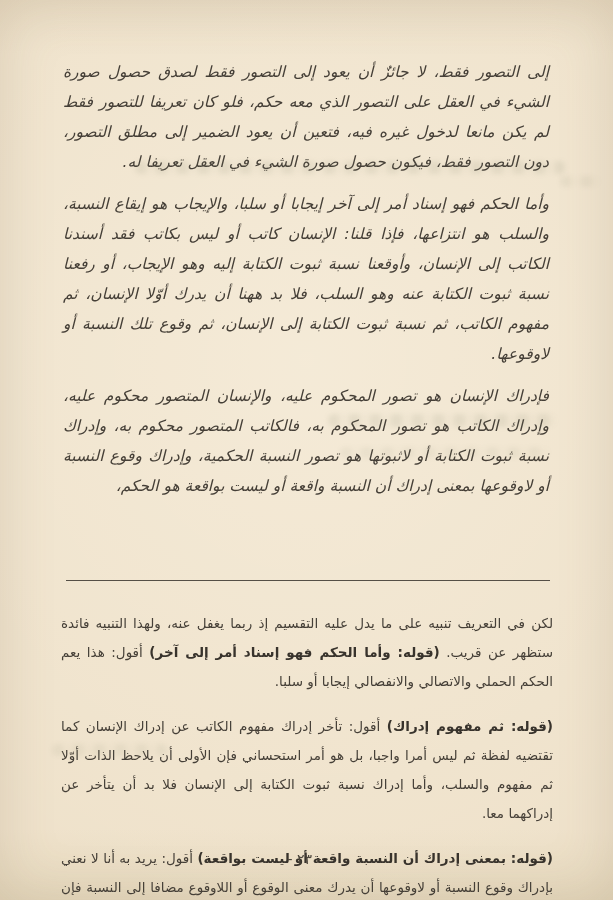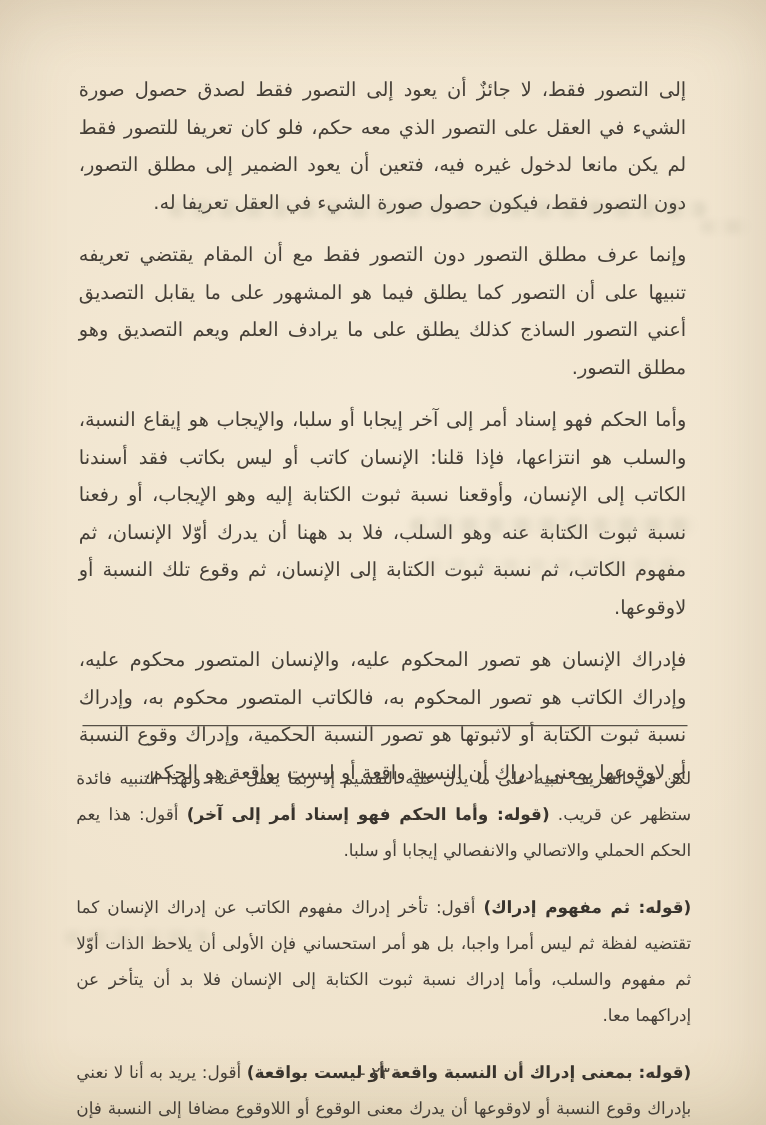--- a/index.html
+++ b/index.html
@@ -28,20 +28,21 @@
     position: absolute;
     top: 57px;
     right: 64px;
     width: 486px;
     font-size: 15.5px;
     line-height: 30px;
     text-align: justify;
   }
   .main-text p {
     margin: 0 0 12px 0;
+    font-style: italic;
   }
   .separator {
     position: absolute;
     top: 580px;
     right: 63px;
     width: 484px;
     height: 0;
     border-top: 1.4px solid #554f46;
   }
   .footnotes {
@@ -88,21 +89,20 @@
   .ghost-4 { top: 744px; left: 52px; width: 115px; height: 12px; opacity: 0.4; }
   .ghost-5 { top: 176px; left: 560px; width: 40px; height: 11px; opacity: 0.4; }
 </style>
 </head>
 <body>
 
 <div class="page">
 
   <div class="main-text">
     <p>إلى التصور فقط، لا جائزٌ أن يعود إلى التصور فقط لصدق حصول صورة الشيء في العقل على التصور الذي معه حكم، فلو كان تعريفا للتصور فقط لم يكن مانعا لدخول غيره فيه، فتعين أن يعود الضمير إلى مطلق التصور، دون التصور فقط، فيكون حصول صورة الشيء في العقل تعريفا له.</p>
-    <p>وإنما عرف مطلق التصور دون التصور فقط مع أن المقام يقتضي تعريفه تنبيها على أن التصور كما يطلق فيما هو المشهور على ما يقابل التصديق أعني التصور الساذج كذلك يطلق على ما يرادف العلم ويعم التصديق وهو مطلق التصور.</p>
     <p>وأما الحكم فهو إسناد أمر إلى آخر إيجابا أو سلبا، والإيجاب هو إيقاع النسبة، والسلب هو انتزاعها، فإذا قلنا: الإنسان كاتب أو ليس بكاتب فقد أسندنا الكاتب إلى الإنسان، وأوقعنا نسبة ثبوت الكتابة إليه وهو الإيجاب، أو رفعنا نسبة ثبوت الكتابة عنه وهو السلب، فلا بد ههنا أن يدرك أوّلا الإنسان، ثم مفهوم الكاتب، ثم نسبة ثبوت الكتابة إلى الإنسان، ثم وقوع تلك النسبة أو لاوقوعها.</p>
     <p>فإدراك الإنسان هو تصور المحكوم عليه، والإنسان المتصور محكوم عليه، وإدراك الكاتب هو تصور المحكوم به، فالكاتب المتصور محكوم به، وإدراك نسبة ثبوت الكتابة أو لاثبوتها هو تصور النسبة الحكمية، وإدراك وقوع النسبة أو لاوقوعها بمعنى إدراك أن النسبة واقعة أو ليست بواقعة هو الحكم،</p>
   </div>
 
   <div class="separator"></div>
 
   <div class="footnotes">
     <p>
       <span>لكن في التعريف تنبيه على ما يدل عليه التقسيم إذ ربما يغفل عنه، ولهذا التنبيه فائدة ستظهر عن قريب. </span><strong>(قوله: وأما الحكم فهو إسناد أمر إلى آخر)</strong><span> أقول: هذا يعم الحكم الحملي والاتصالي والانفصالي إيجابا أو سلبا.</span>
     </p>

